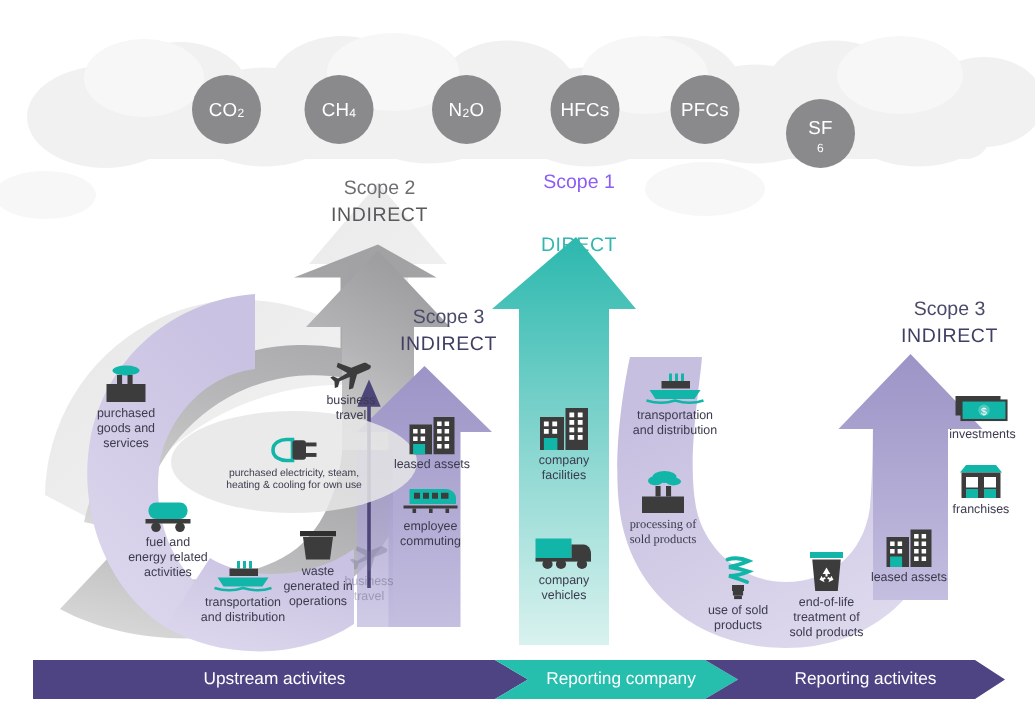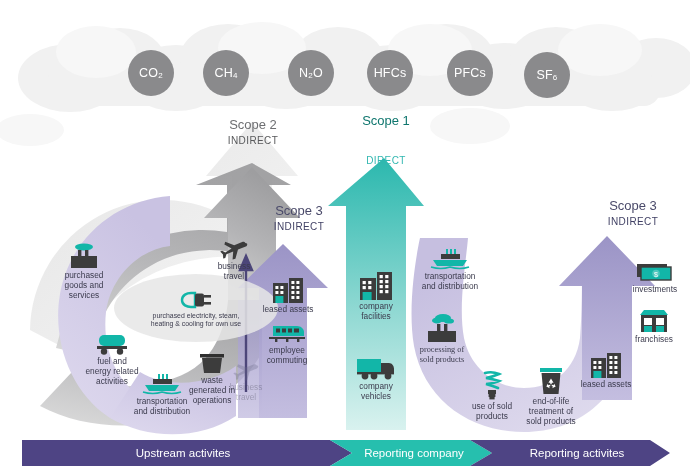--- a/index.html
+++ b/index.html
@@ -43,25 +43,25 @@
     font-size: 8px;
     vertical-align: bottom;
     line-height: 1;
     position: relative;
     top: 3px;
   }
 
   
   .scope-label { position: absolute; text-align: center; }
   .scope-title { font-size: 13px; line-height: 1.15; white-space: nowrap; }
-  .scope-sub   { font-size: 10px; letter-spacing: 0.4px; line-height: 1.5; white-space: nowrap; }
+  .scope-sub   { font-size: 13px; letter-spacing: 0.4px; line-height: 1.5; white-space: nowrap; }
 
   .sc2 .scope-title { color: #6d6e71; }
   .sc2 .scope-sub   { color: #58595b; }
-  .sc1 .scope-title { color: #0f766e; }
+  .sc1 .scope-title { color: #8b5cf6; }
   .sc1 .scope-sub   { color: #31b7b0; margin-top: 24px; }
   .sc3 .scope-title { color: #4a4a6a; }
   .sc3 .scope-sub   { color: #3f3f63; }
 
   
   .cat {
     position: absolute;
     width: 92px;
     margin-left: -46px;
     text-align: center;
@@ -249,21 +249,21 @@
       <span>N</span>
         <sub>2</sub>
         <span>O</span>
     </div>
     <div class="gas-bubble" style="left:367px; top:50px;">
       <span>HFCs</span>
     </div>
     <div class="gas-bubble" style="left:447px; top:50px;">
       <span>PFCs</span>
     </div>
-    <div class="gas-bubble" style="left:524px; top:52px;">
+    <div class="gas-bubble" style="left:524px; top:66px;flex-direction:column;">
       <span>SF</span>
         <sub>6</sub>
     </div>
   </div>
 
   <div class="scope-label sc2" style="left:195px; top:118px; width:116px;">
     <div class="scope-title">Scope 2</div>
     <div class="scope-sub">INDIRECT</div>
   </div>
 

